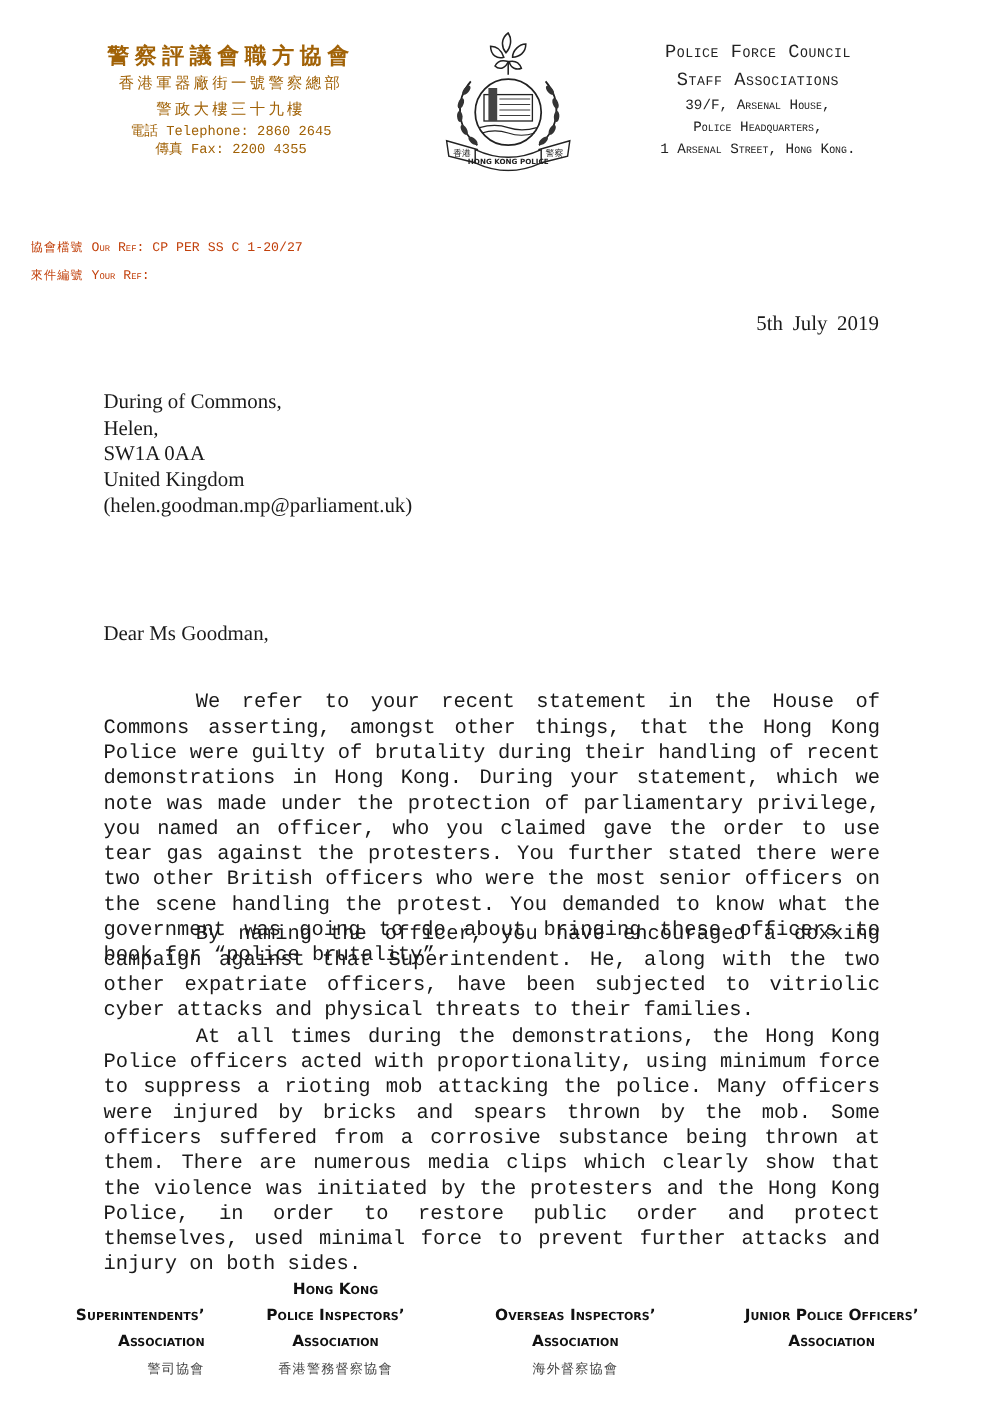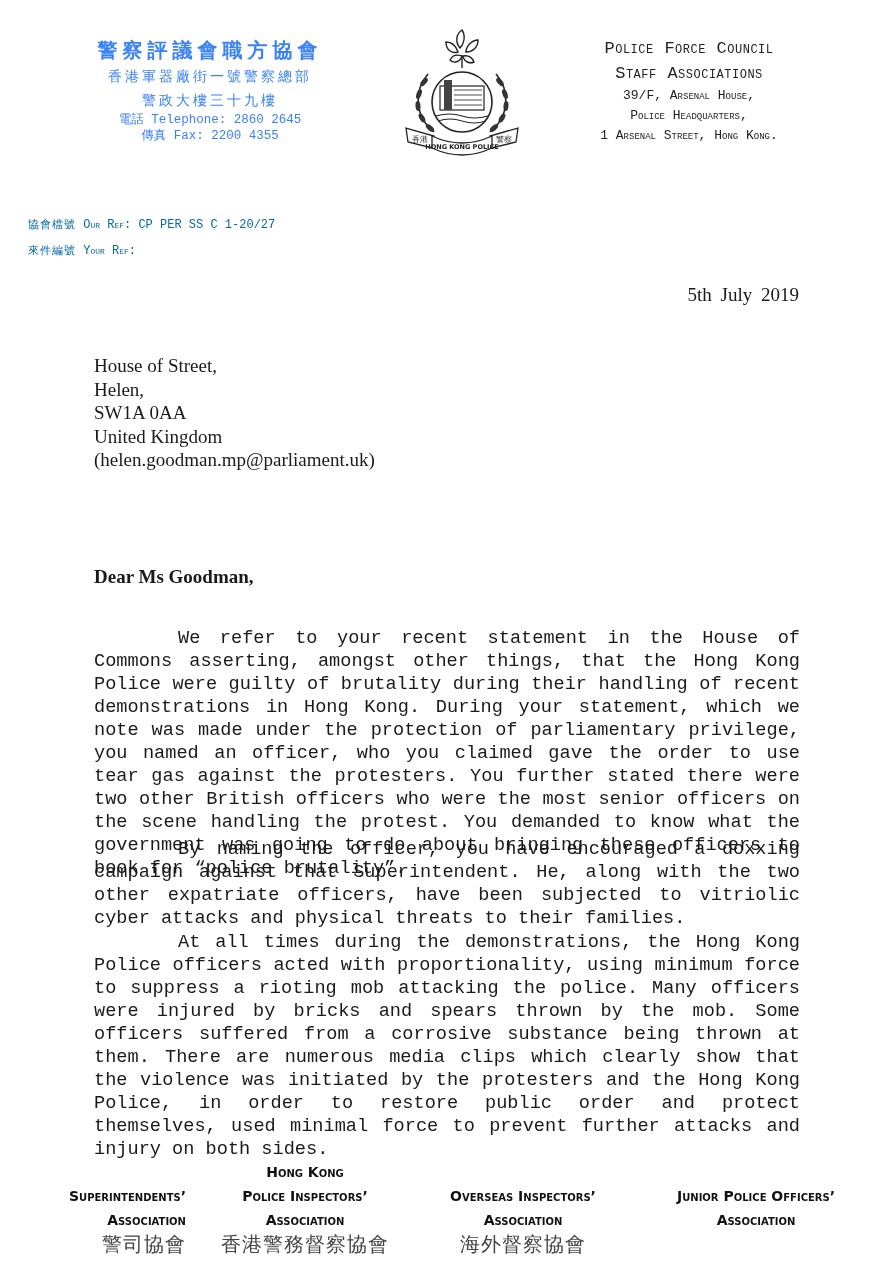--- a/index.html
+++ b/index.html
@@ -4,53 +4,53 @@
 <style>
   html, body { margin: 0; padding: 0; background: #ffffff; }
   body {
     width: 896px; height: 1280px; position: relative; overflow: hidden;
     color: #1a1a1a;
     font-family: "Liberation Serif", serif;
   }
   .abs { position: absolute; }
 
   
-  .lh-left { left: 60px; top: 36px; width: 300px; text-align: center; font-family: "DejaVu Serif", serif; color: #3b82f6; }
+  .lh-left { left: 60px; top: 36px; width: 300px; text-align: center; font-family: "DejaVu Serif", serif; color: #a16207; }
   .lh-left .cn-title { font-size: 20px; letter-spacing: 5px; line-height: 28px; font-weight: bold; }
   .lh-left .cn-addr { font-size: 14px; letter-spacing: 3px; line-height: 24px; }
   .lh-left .tel { font-family: "Liberation Mono", monospace; font-size: 12.5px; line-height: 16px; }
 
   
   .crest { left: 400px; top: 24px; width: 124px; height: 132px; }
 
   
   .lh-right { left: 572px; top: 36px; width: 234px; text-align: center; font-family: "Liberation Mono", monospace; color: #222; }
   .lh-right .org { font-size: 17px; font-weight: normal; font-variant: small-caps; line-height: 25px; letter-spacing: 0.5px; }
   .lh-right .addr { font-size: 13px; font-variant: small-caps; line-height: 20px; }
 
   
-  .refs { left: 28px; top: 212px; font-family: "Liberation Mono", monospace; font-size: 12px; color: #0369a1; line-height: 26px; }
+  .refs { left: 28px; top: 212px; font-family: "Liberation Mono", monospace; font-size: 12px; color: #c2410c; line-height: 26px; }
   .refs .cn { font-family: "DejaVu Serif", serif; font-size: 11px; letter-spacing: 1px; }
   .refs .sc { font-variant: small-caps; }
 
   .date { right: 97px; top: 284px; font-size: 19px; word-spacing: 4px; text-align: center; }
 
   .address { left: 94px; top: 354px; font-size: 19px; line-height: 23.5px; }
 
-  .salutation { left: 94px; top: 566px; font-size: 19px; font-weight: bold; }
+  .salutation { left: 94px; top: 566px; font-size: 19px; }
 
   .body-text { left: 94px; width: 706px; font-size: 18.6px; line-height: 23px; text-align: justify; font-family: Liberation Mono, monospace; }
   .body-text .indent { display: inline-block; width: 84px; }
   .p1 { top: 627px; }
   .p2 { top: 838px; }
   .p3 { top: 931px; }
 
   
   .assoc { top: 1160px; text-align: center; font-family: "DejaVu Sans", sans-serif; font-weight: bold; font-size: 14px; line-height: 24px; font-variant: small-caps; color: #111; }
-  .assoc .cn { font-family: "DejaVu Sans", sans-serif; font-weight: normal; font-size: 20px; color: #444; font-variant: normal; letter-spacing: 1px; }
+  .assoc .cn { font-family: "DejaVu Sans", sans-serif; font-weight: normal; font-size: 12px; color: #444; font-variant: normal; letter-spacing: 1px; }
   .a1 { left: 26px; width: 160px; top: 1184px; text-align: right; }
   .a2 { left: 210px; width: 190px; }
   .a3 { left: 428px; width: 190px; top: 1184px; }
   .a4 { left: 648px; width: 216px; top: 1184px; }
 </style>
 </head>
 <body>
 
 <div class="abs lh-left">
   <div class="cn-title">警察評議會職方協會</div>
@@ -127,21 +127,21 @@
   <div>
     <span class="cn">來件編號</span>
     <span class="sc">Your Ref:</span>
     <span></span>
   </div>
 </div>
 
 <div class="abs date">5th July 2019</div>
 
 <div class="abs address">
-  <div>House of Street,</div>
+  <div>During of Commons,</div>
   <div>Helen,</div>
   <div>SW1A 0AA</div>
   <div>United Kingdom</div>
   <div>(helen.goodman.mp@parliament.uk)</div>
 </div>
 
 <div class="abs salutation">Dear Ms Goodman,</div>
 
 <div class="abs body-text p1"><span class="indent"></span><span>We refer to your recent statement in the House of Commons asserting, amongst other things, that the Hong Kong Police were guilty of brutality during their handling of recent demonstrations in Hong Kong.   During your statement, which we note was made under the protection of parliamentary privilege, you named an officer, who you claimed gave the order to use tear gas against the protesters.   You further stated there were two other British officers who were the most senior officers on the scene handling the protest.   You demanded to know what the government was going to do about bringing these officers to book for “police brutality”.</span></div>
 <div class="abs body-text p2"><span class="indent"></span><span>By naming the officer, you have encouraged a doxxing campaign against that Superintendent.  He, along with the two other expatriate officers, have been subjected to vitriolic cyber attacks and physical threats to their families.</span></div>

